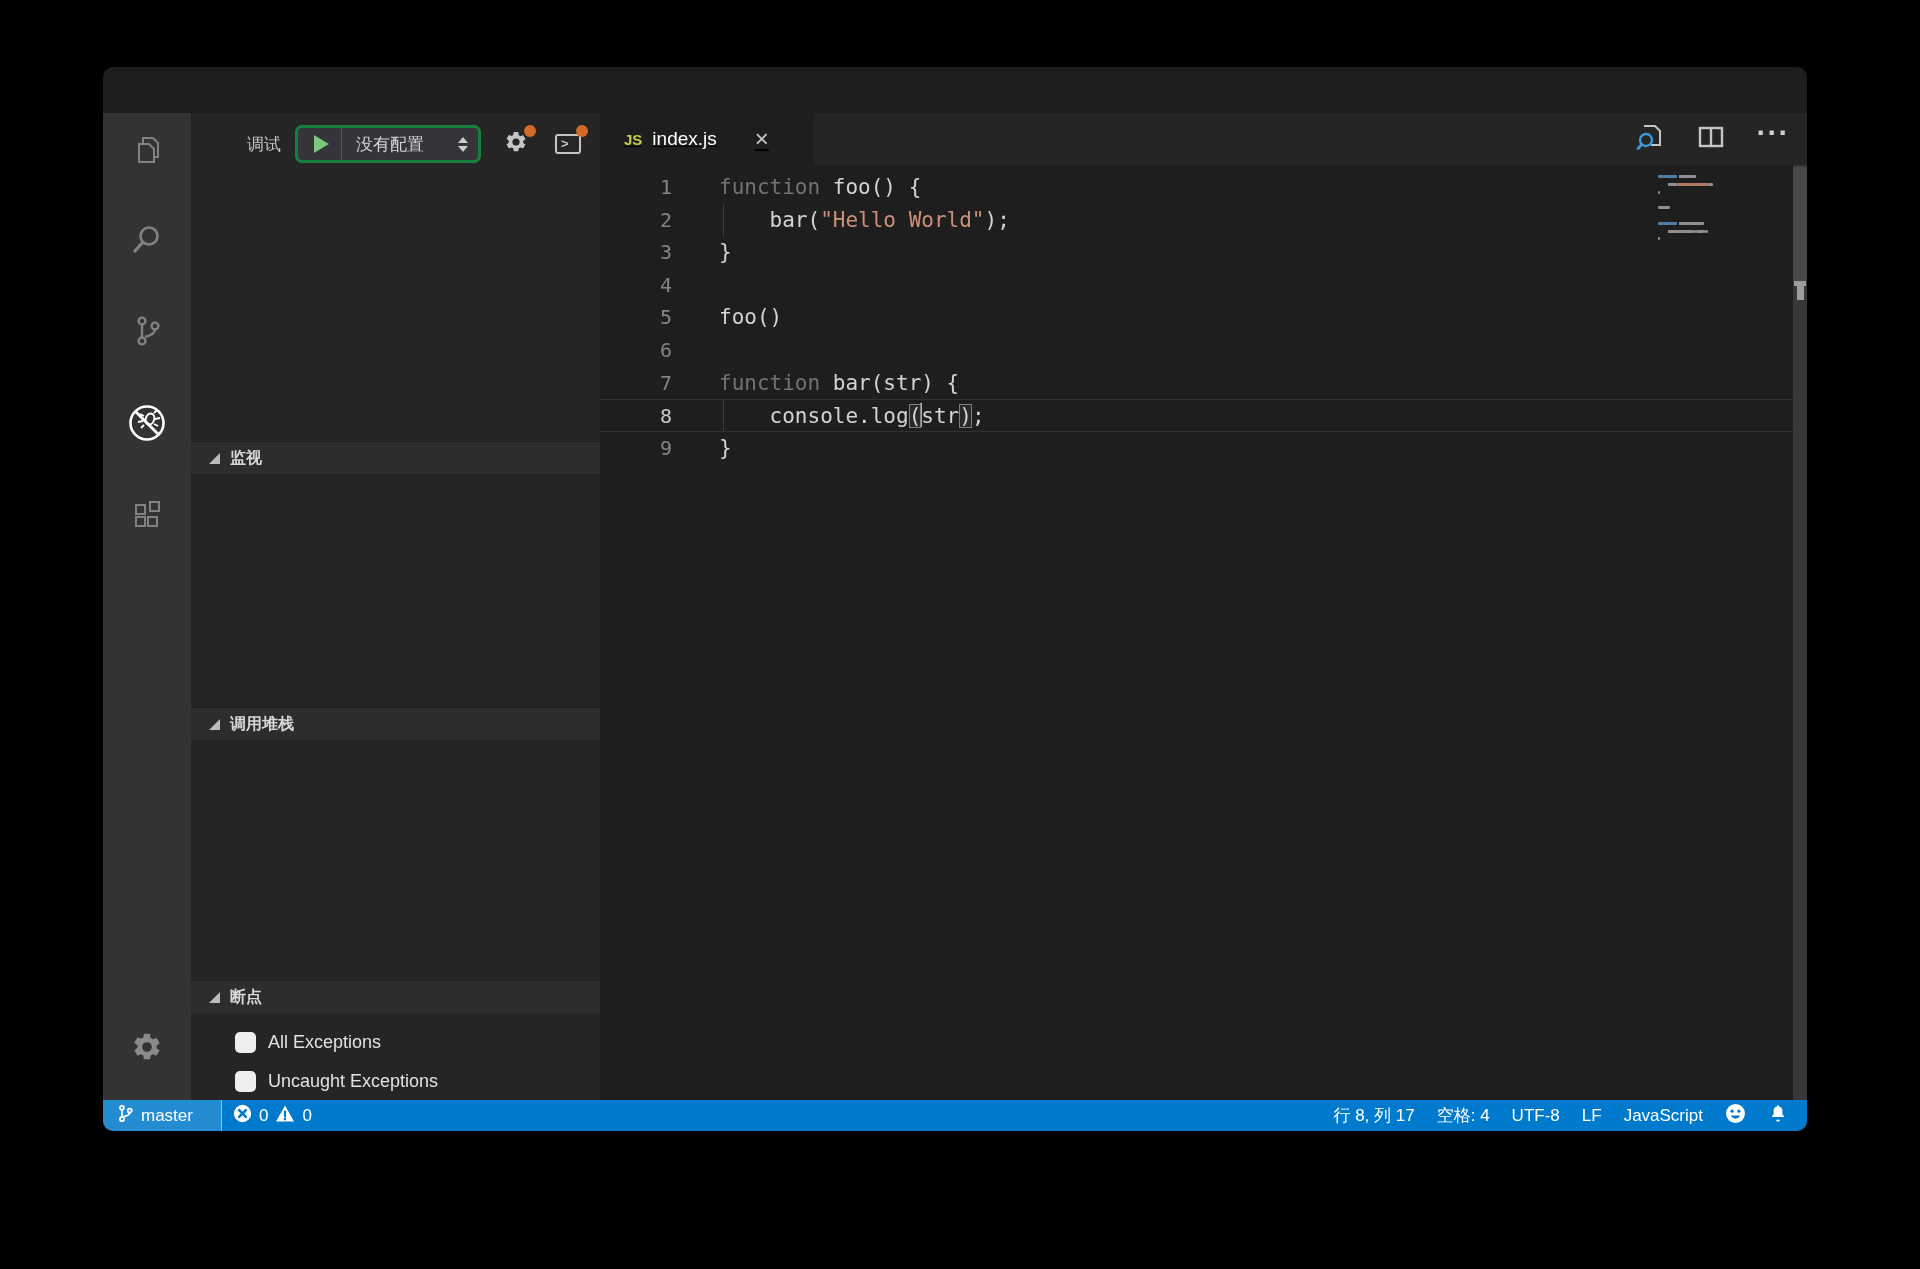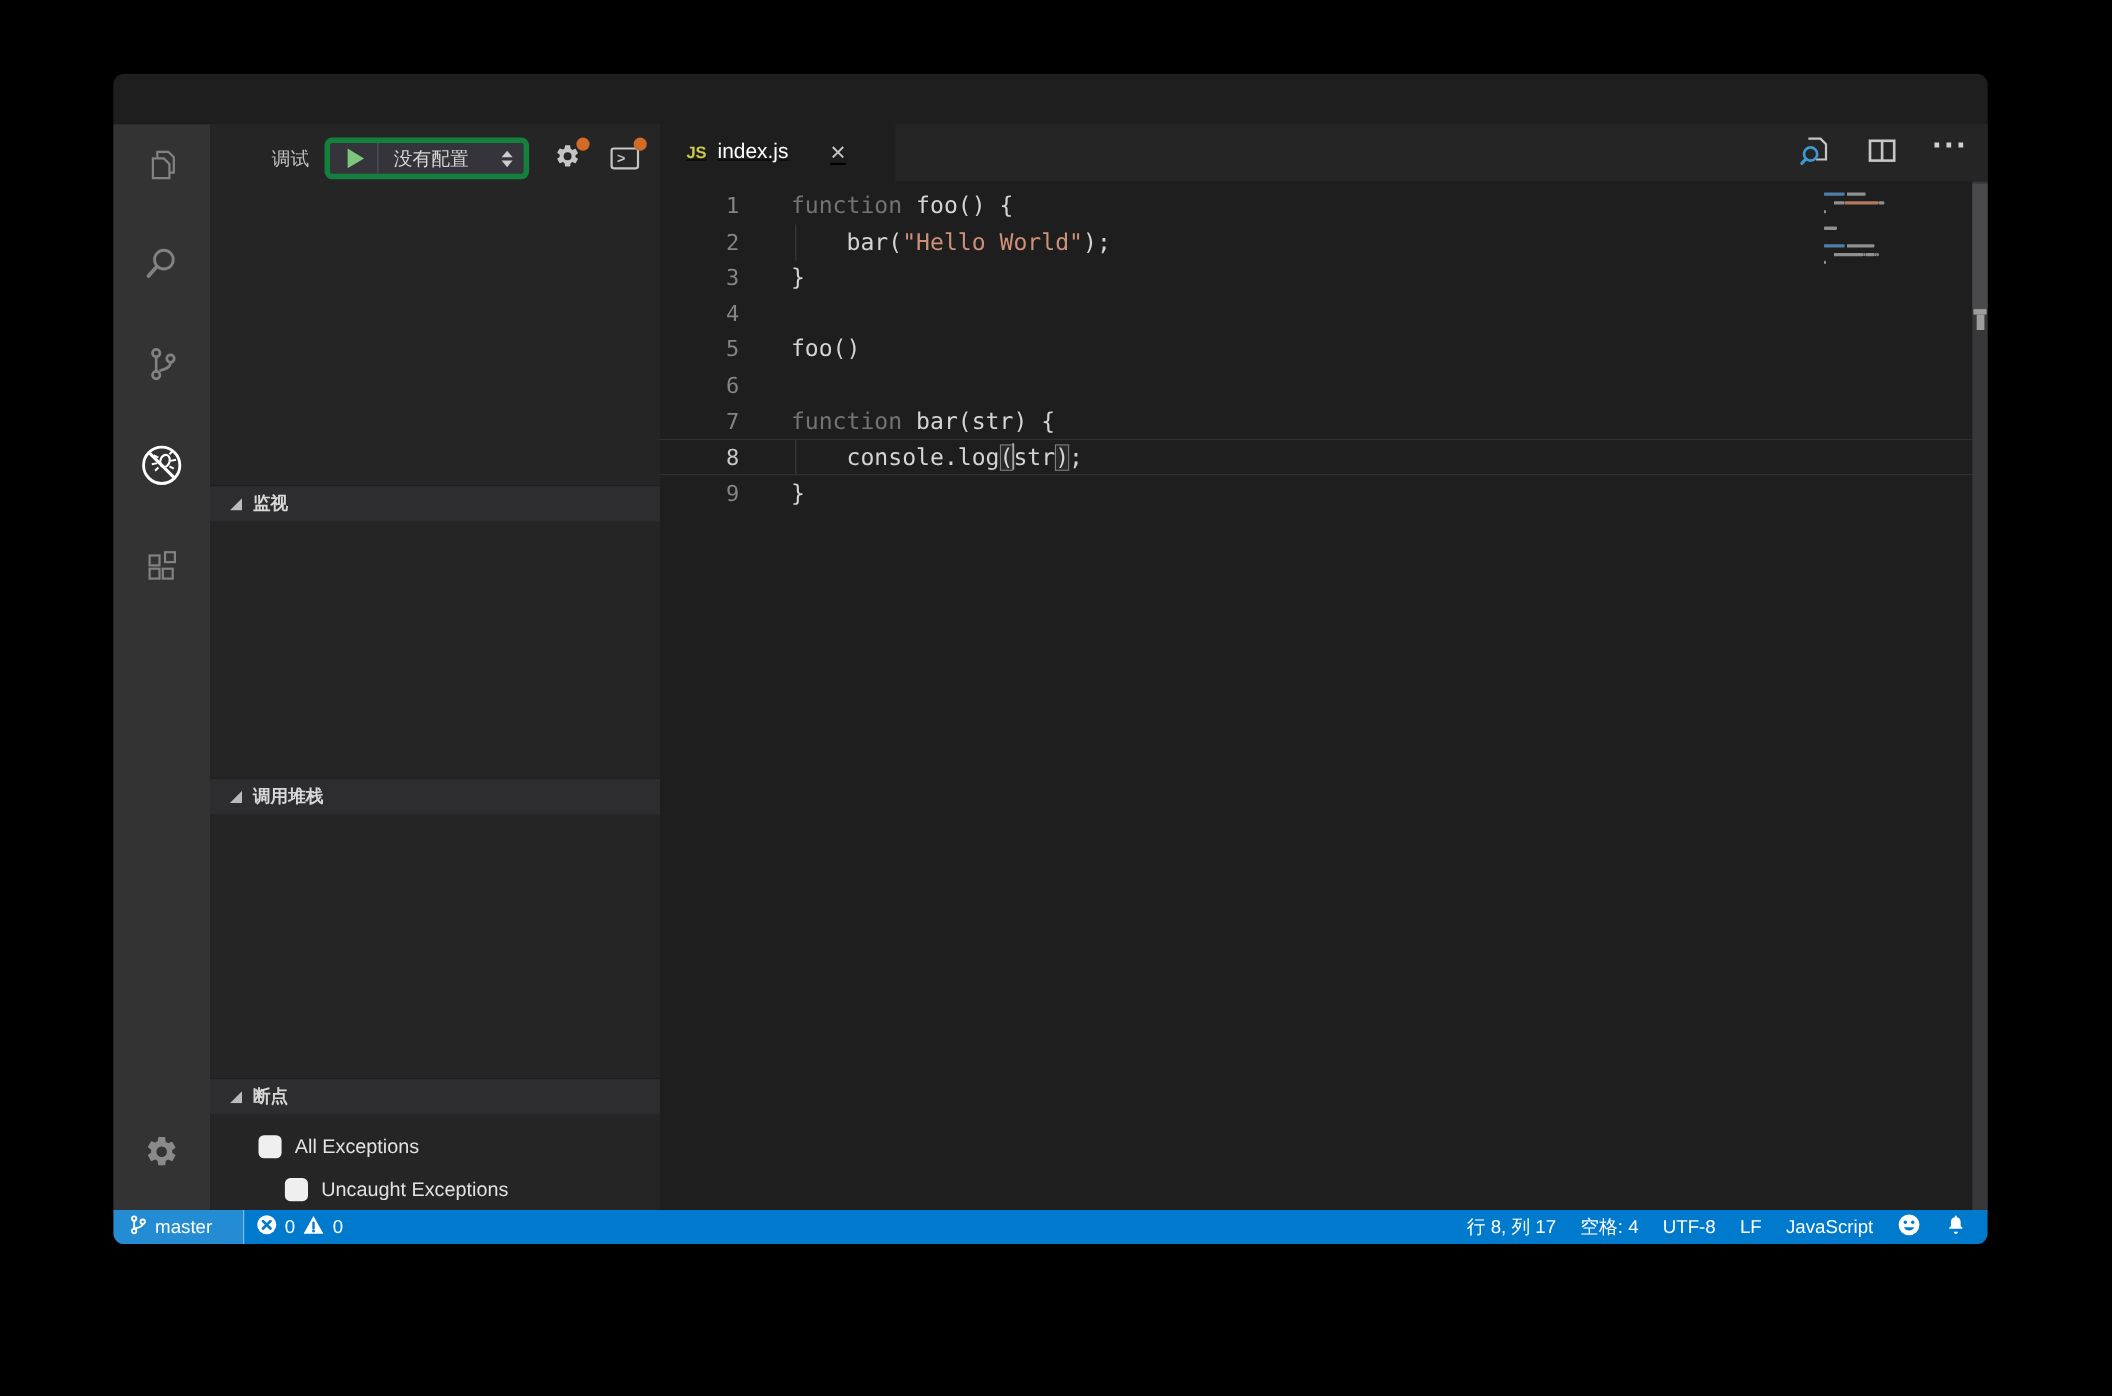--- a/index.html
+++ b/index.html
@@ -29,21 +29,21 @@
              align-items:center; justify-content:center; cursor:pointer; }
   .ab-item svg { stroke:#828282; fill:none; stroke-width:2; }
   .ab-item.active svg { stroke:#ffffff; }
   .ab-gear svg { fill:#8a8a8a; stroke:none; }
 
   
   .sidebar { position:absolute; left:88px; top:0; width:409px; height:100%; background:#252526; }
   .sb-toolbar { position:absolute; left:0; top:0; width:100%; height:62px; display:flex; align-items:center; }
   .sb-title { color:#c3c3c3; font-size:17px; margin-left:56px; }
   .cfg-control { display:flex; align-items:center; margin-left:14px; height:38px; width:186px;
-                 background:#34343a; border:5px solid #15803d; border-radius:7px; overflow:hidden; }
+                 background:#34343a; border:3px solid #15803d; border-radius:7px; overflow:hidden; }
   .play-btn { width:44px; height:100%; display:flex; align-items:center; justify-content:center;
               border-right:1px solid #565660; cursor:pointer; }
   .play-tri { width:0; height:0; border-left:15px solid #7cc67e; border-top:9px solid transparent;
               border-bottom:9px solid transparent; margin-left:3px; }
   .cfg-select { flex:1; display:flex; align-items:center; justify-content:space-between;
                 padding:0 10px 0 14px; cursor:pointer; }
   .cfg-label { color:#d6d6d6; font-size:17px; }
   .spinner { display:flex; flex-direction:column; gap:3px; align-items:center; }
   .spin-up { width:0;height:0;border-left:5px solid transparent;border-right:5px solid transparent;
              border-bottom:6px solid #cccccc; }
@@ -219,21 +219,21 @@
           <svg class="twistie" width="11" height="11" viewBox="0 0 10 10">
               <polygon points="0,10 10,10 10,0" fill="#bbbbbb"></polygon>
             </svg>
           <span class="sb-section-label">断点</span>
         </div>
         <div id="bp-rows">
             <div class="bp-row" style="top: 904px;">
               <span class="bp-check"></span>
               <span class="bp-label">All Exceptions</span>
             </div>
-            <div class="bp-row" style="top: 943px; margin-left: 24px;">
+            <div class="bp-row" style="top: 943px;">
               <span class="bp-check"></span>
               <span class="bp-label">Uncaught Exceptions</span>
             </div>
           </div>
       </div>
 
       <div class="editorgroup">
         <div class="tabbar">
           <div class="tab">
             <span class="tab-badge">JS</span>

